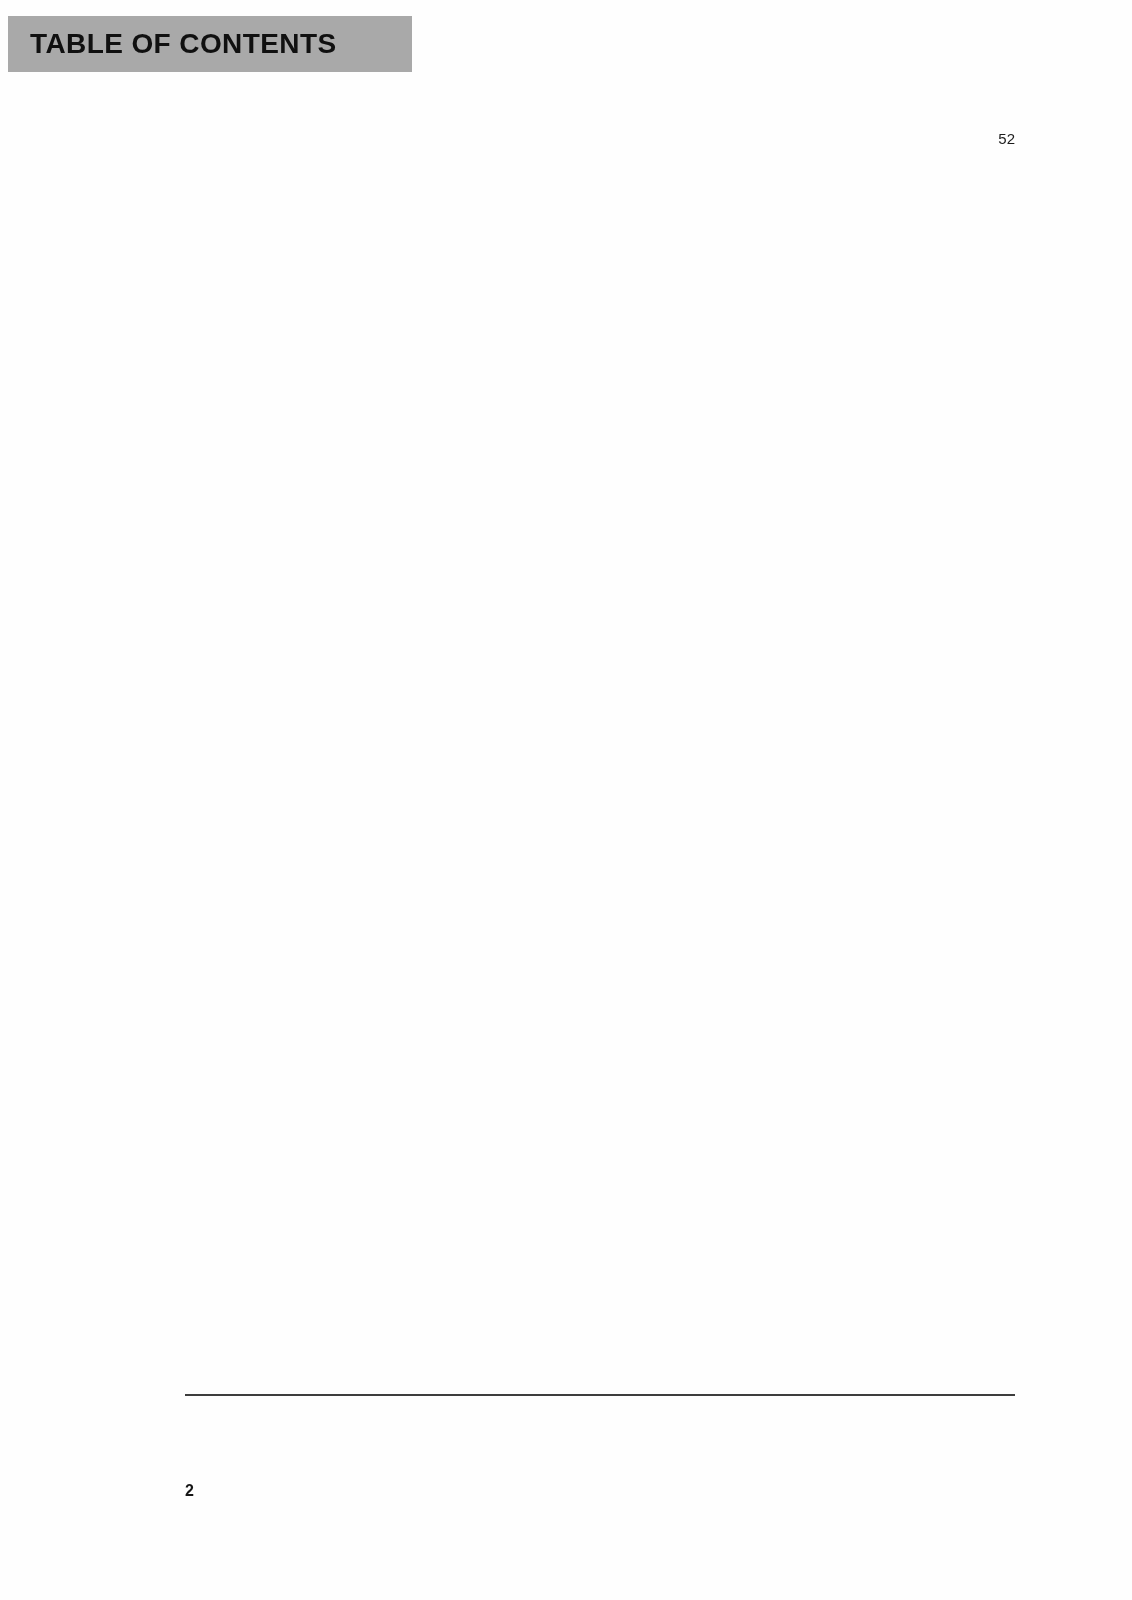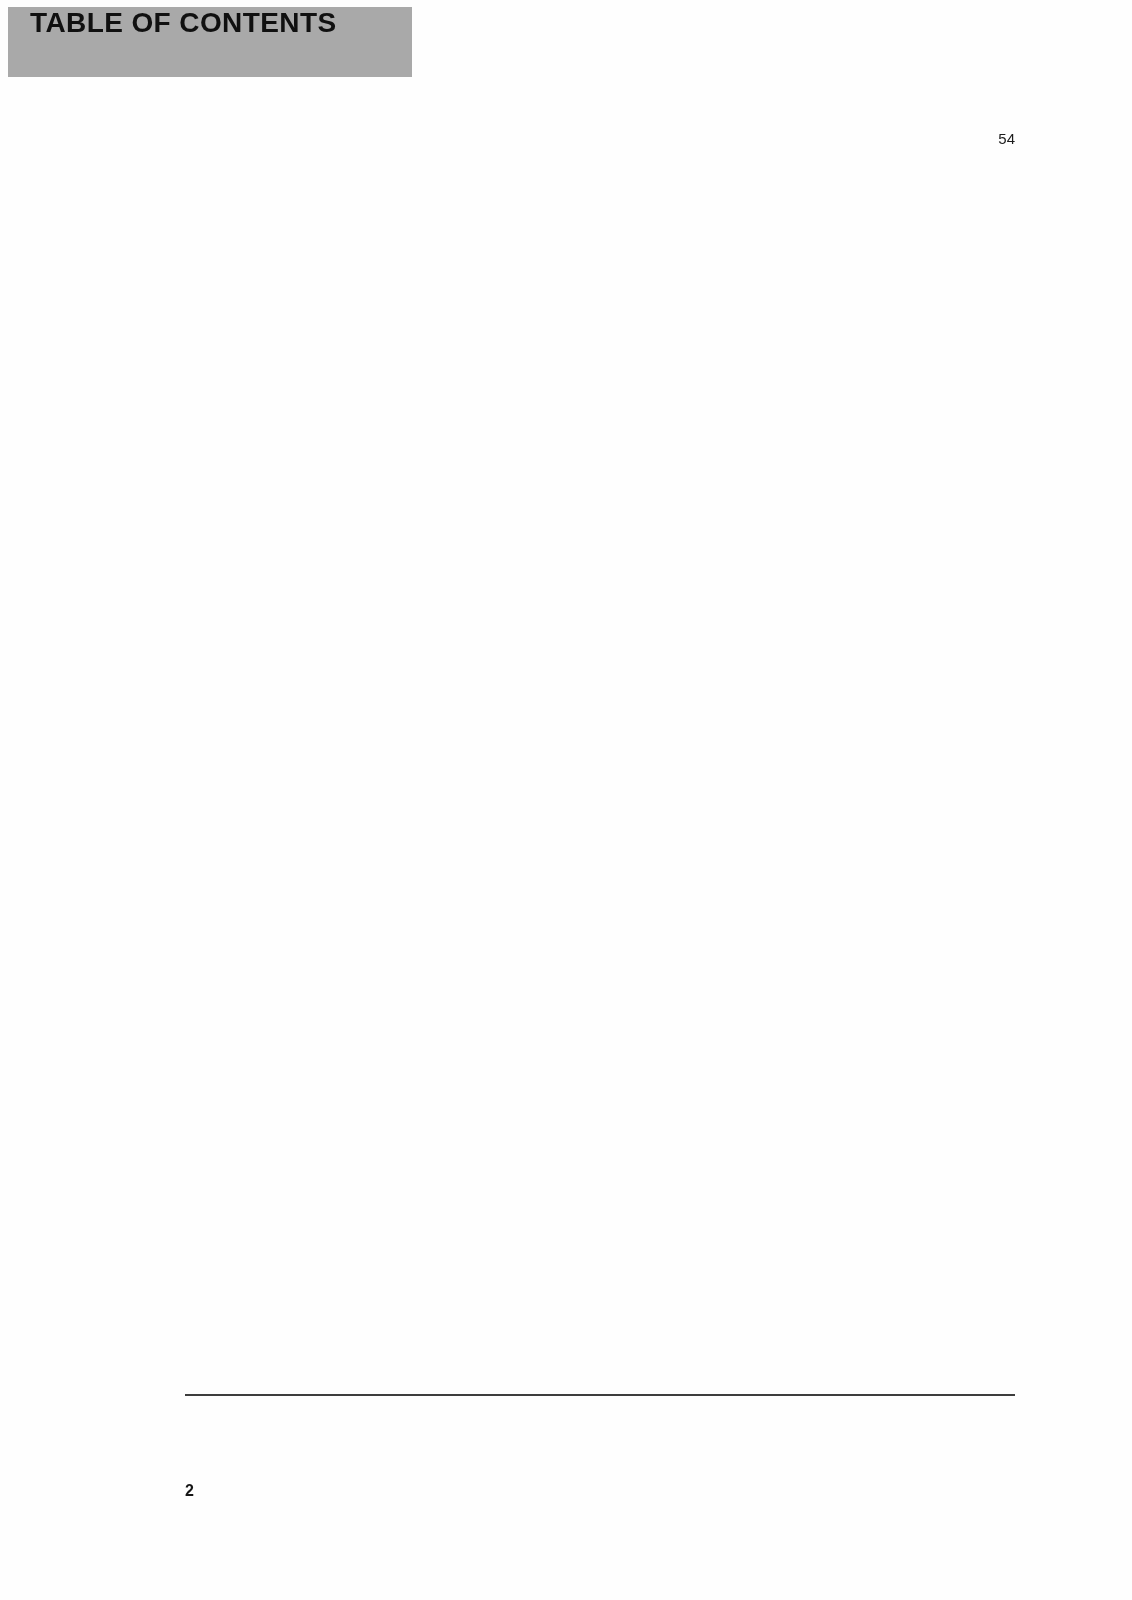--- a/index.html
+++ b/index.html
@@ -6,24 +6,24 @@
   html, body { background: #ffffff; }
   body {
     width: 1132px; height: 1600px;
     font-family: "Liberation Sans", sans-serif;
     position: relative; overflow: hidden;
     color: #1c1c1c;
   }
   .page { position: absolute; inset: 0; background: #fefefe; }
 
   .header-box {
-    position: absolute; left: 8px; top: 7px;
-    width: 404px; height: 70px;
+    position: absolute; left: 8px; top: 16px;
+    width: 404px; height: 56px;
     background: #a9a9a9;
-    display: flex; 
+    display: flex; align-items: center;
     padding-left: 22px;
   }
   .header-title {
     font-size: 28px; font-weight: 700; color: #101010;
     letter-spacing: 0.4px;
   }
 
   .content {
     position: absolute; left: 185px; top: 127px; width: 830px;
     display: flex; justify-content: space-between;
@@ -500,25 +500,19 @@
     <span class="title">Adjusting the riding sag</span>
     <span class="dots"></span>
     <span class="page">51</span>
   </div>
         <div class="entry section">
     <span class="num">9.9</span>
     <span class="title">Removing the shock absorber</span>
     <span class="dots"></span>
     <span class="page">52</span>
   </div>
-        <div class="entry section">
-    <span class="num">9.10</span>
-    <span class="title">Installing the shock absorber</span>
-    <span class="dots"></span>
-    <span class="page">54</span>
-  </div>
       </div>
   </div>
 
   <div class="footer-rule"></div>
   <div class="footer-page">2</div>
 
 </div>
 
 </body></html>

